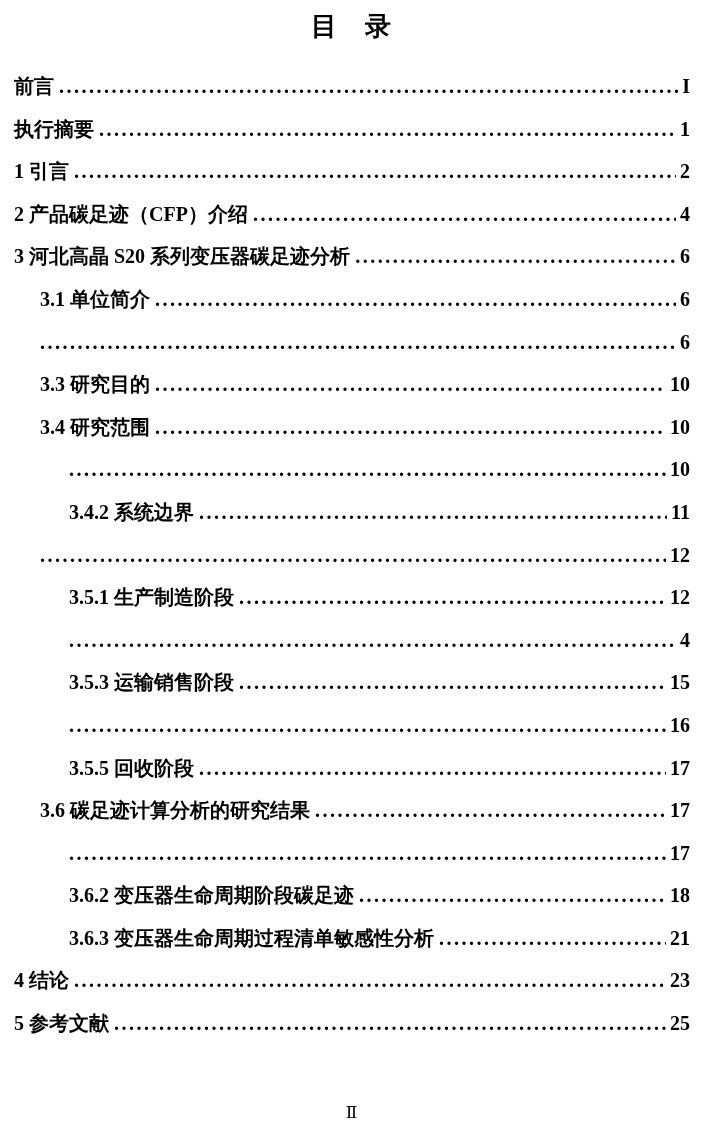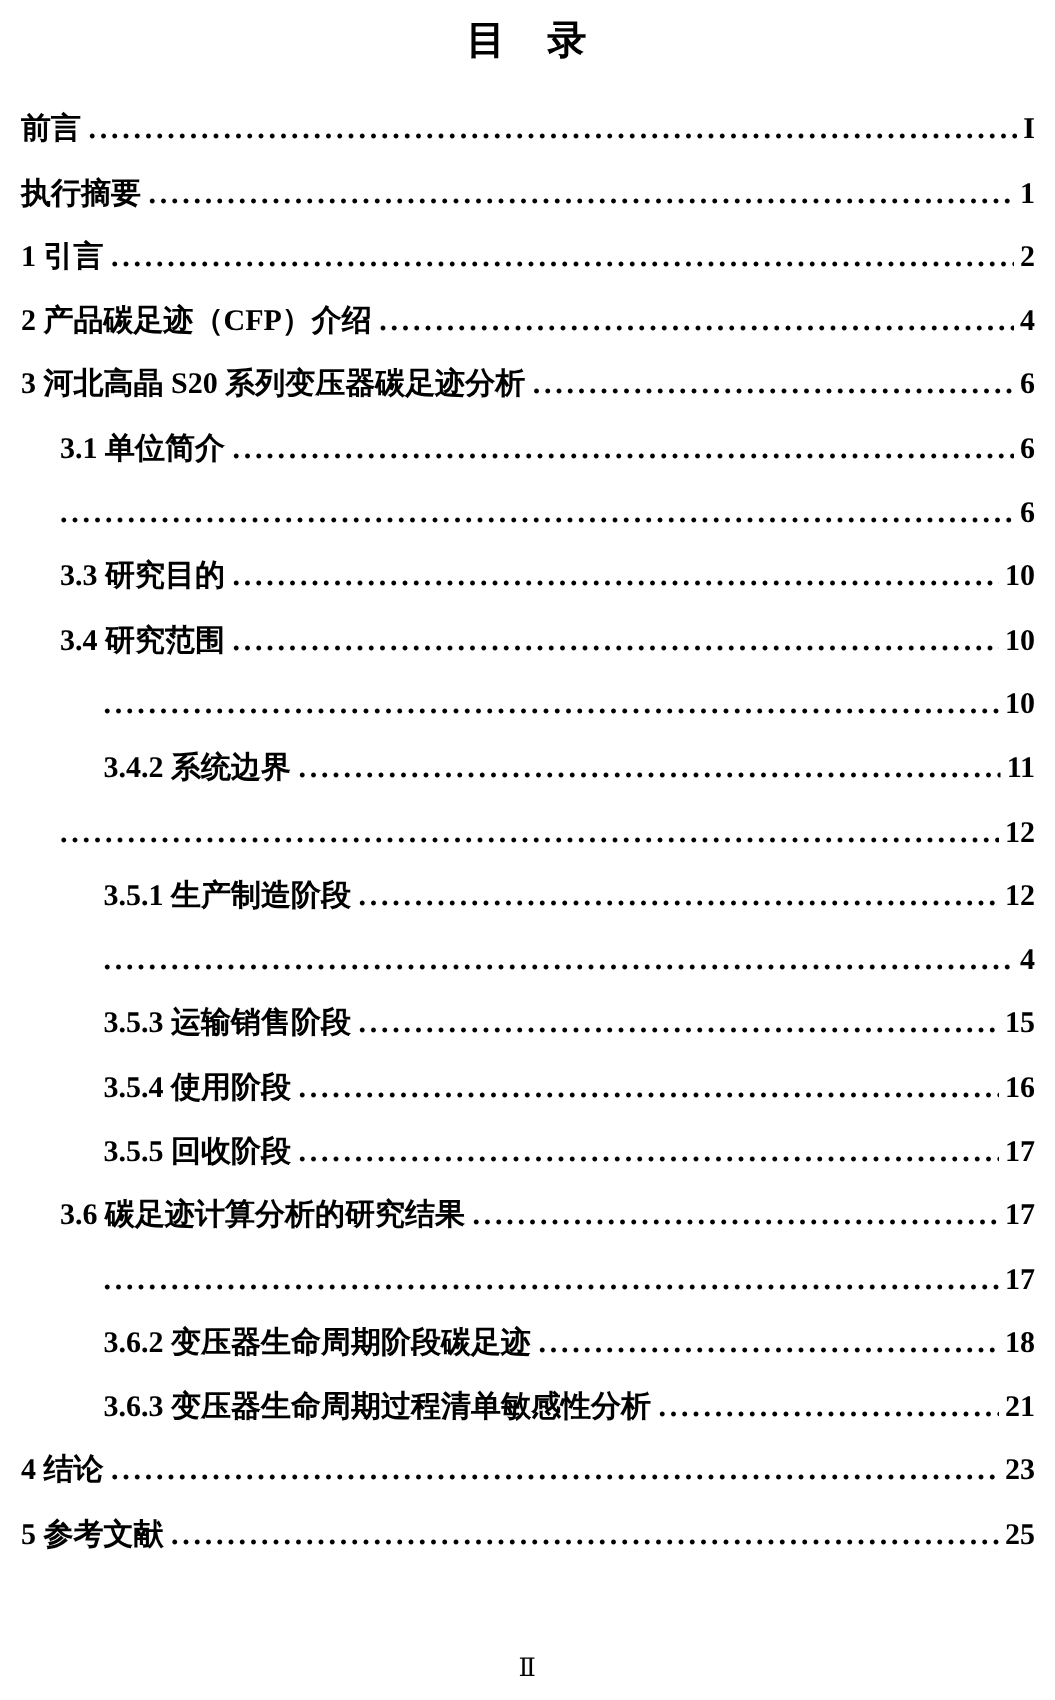--- a/index.html
+++ b/index.html
@@ -126,21 +126,20 @@
       <div class="toc-row level-2">
     <span class="dots">............................................................................................................................................................................................................................................................................................................</span>
     <span class="toc-page">4</span>
   </div>
       <div class="toc-row level-2">
     <span class="toc-label">3.5.3 运输销售阶段</span>
     <span class="dots">............................................................................................................................................................................................................................................................................................................</span>
     <span class="toc-page">15</span>
   </div>
       <div class="toc-row level-2">
-    <span class="toc-label">3.5.4 使用阶段</span>
     <span class="dots">............................................................................................................................................................................................................................................................................................................</span>
     <span class="toc-page">16</span>
   </div>
       <div class="toc-row level-2">
     <span class="toc-label">3.5.5 回收阶段</span>
     <span class="dots">............................................................................................................................................................................................................................................................................................................</span>
     <span class="toc-page">17</span>
   </div>
       <div class="toc-row level-1">
     <span class="toc-label">3.6 碳足迹计算分析的研究结果</span>

